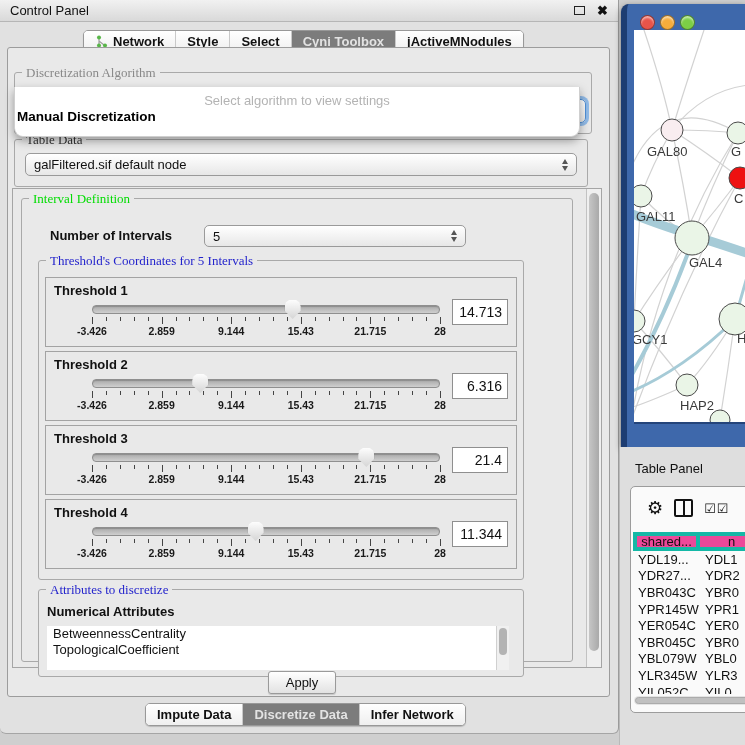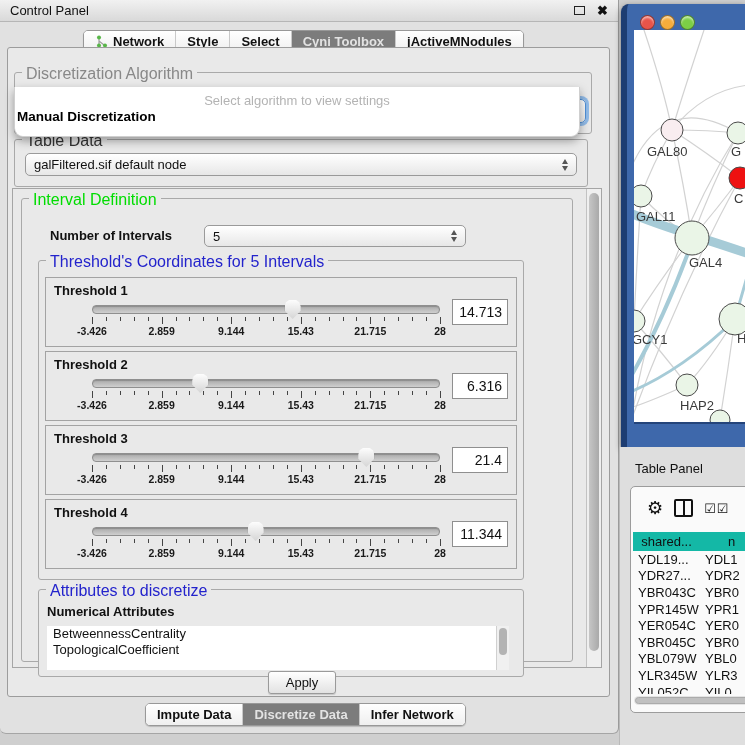--- a/index.html
+++ b/index.html
@@ -22,21 +22,21 @@
       color:#111;border-left:1px solid #c9c9c9;background:linear-gradient(#ffffff,#efefef);white-space:nowrap;}
   .seg:first-child{border-left:none;}
   .seg.sel{background:#7c7c7c;color:#e3e3e3;}
   #top-tabs{position:absolute;left:83px;top:30px;}
   #bottom-tabs{position:absolute;left:145px;top:703px;}
 
   #content{position:absolute;left:7px;top:47px;width:603px;height:650px;background:#e9e9e9;
       border:1px solid #9c9c9c;border-radius:3px;box-sizing:border-box;}
 
   .groupbox{position:absolute;border:1px solid #a9a9a9;border-radius:3px;}
-  .gtitle{position:absolute;top:-8px;left:7px;background:#e9e9e9;padding:0 4px;font-size:16px;white-space:nowrap;}
+  .gtitle{position:absolute;top:-8px;left:7px;background:#e9e9e9;padding:0 4px;font-size:13px;white-space:nowrap;font-family:Liberation Serif, serif;}
 
   
   #algo-group{left:14px;top:72px;width:576px;height:60px;}
   #algo-combo{position:absolute;left:22px;top:99px;width:564px;height:24px;border:1px solid #4f8fd6;
       border-radius:5px;background:linear-gradient(#ffffff,#e7e7e7);
       box-shadow:0 0 0 3px rgba(105,165,230,.7);display:flex;align-items:center;padding:0 8px;box-sizing:border-box;}
 
   
   #algo-popup{position:absolute;left:14px;top:87px;width:564px;height:49px;background:#fff;
       border:1px solid #cfcfcf;border-top:none;border-radius:0 0 9px 9px;
@@ -111,21 +111,21 @@
   #tp-area{position:absolute;left:619px;top:447px;width:126px;height:298px;background:#dedede;border-left:1px solid #b9b9b9;}
   #tp-title{position:absolute;left:635px;top:461px;font-size:13px;color:#111;}
   #tp-box{position:absolute;left:630px;top:486px;width:132px;height:227px;background:#fafafa;
       border:1px solid #9c9c9c;border-radius:5px;box-sizing:border-box;overflow:hidden;}
   #tp-toolbar{position:absolute;left:0;top:0;width:100%;height:42px;display:flex;align-items:center;gap:11px;padding-left:16px;box-sizing:border-box;}
   .gear-glyph{font-size:18px;color:#111;line-height:1;}
   .split-icon{width:15px;height:14px;border:2px solid #111;border-radius:2px;position:relative;}
   .split-icon:after{content:"";position:absolute;left:50%;top:0;bottom:0;width:2px;background:#111;transform:translateX(-50%);}
   .checks-glyph{font-size:13px;color:#111;letter-spacing:1px;}
   #tp-header{position:absolute;left:2px;top:45px;right:0;height:19px;display:flex;font-size:13px;color:#111;}
-  .hcell{background:#14b8a6;border:4px solid #14b8a6;box-sizing:border-box;display:flex;align-items:center;height:19px;}
+  .hcell{background:#ec4899;border:4px solid #14b8a6;box-sizing:border-box;display:flex;align-items:center;height:19px;}
   .hcell.c1{width:67px;justify-content:center;}
   .hcell.c2{flex:1;border-left:none;padding-left:28px;}
   #tp-rows{position:absolute;left:2px;top:64px;right:0;height:143px;overflow:hidden;}
   .trow{display:flex;height:16.6px;align-items:center;font-size:13px;color:#111;}
   .tcell1{width:67px;padding-left:5px;box-sizing:border-box;white-space:nowrap;overflow:hidden;}
   .tcell2{flex:1;padding-left:5px;white-space:nowrap;overflow:hidden;}
   #h-scrollbar{position:absolute;left:3px;right:3px;top:209px;height:9px;background:#e4e4e4;border-radius:5px;}
   #h-thumb{position:absolute;left:1px;top:1px;width:92%;height:7px;border-radius:4px;background:#c0c0c0;border:1px solid #ababab;box-sizing:border-box;}
 </style>
 </head>

